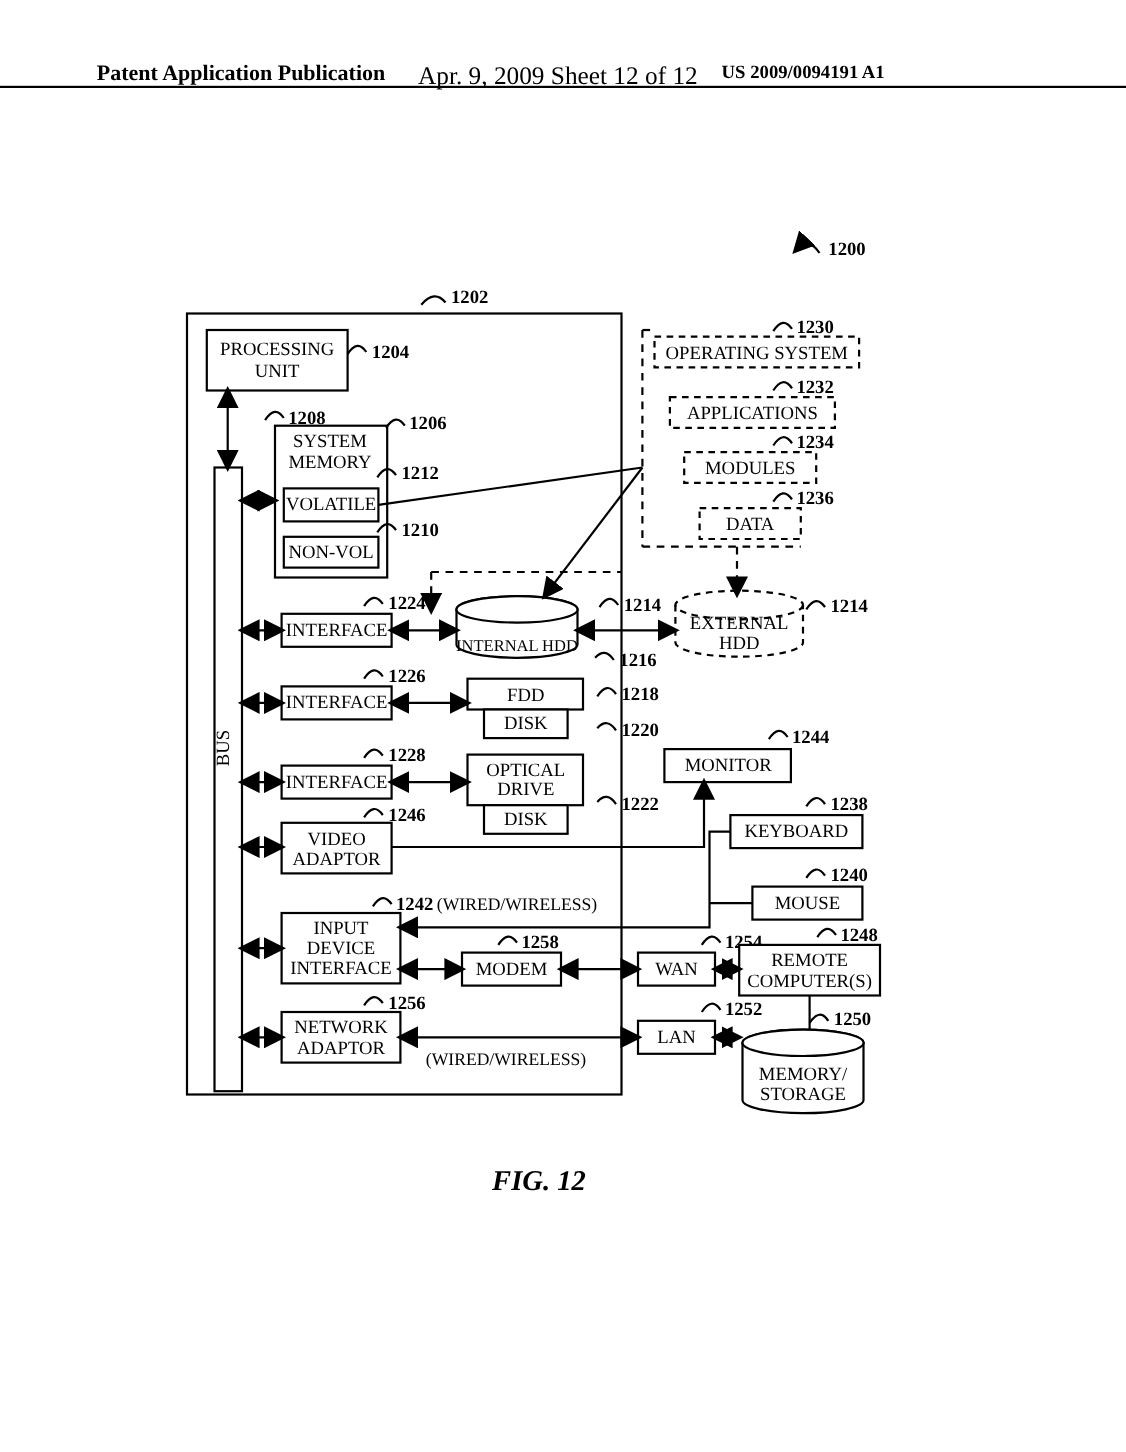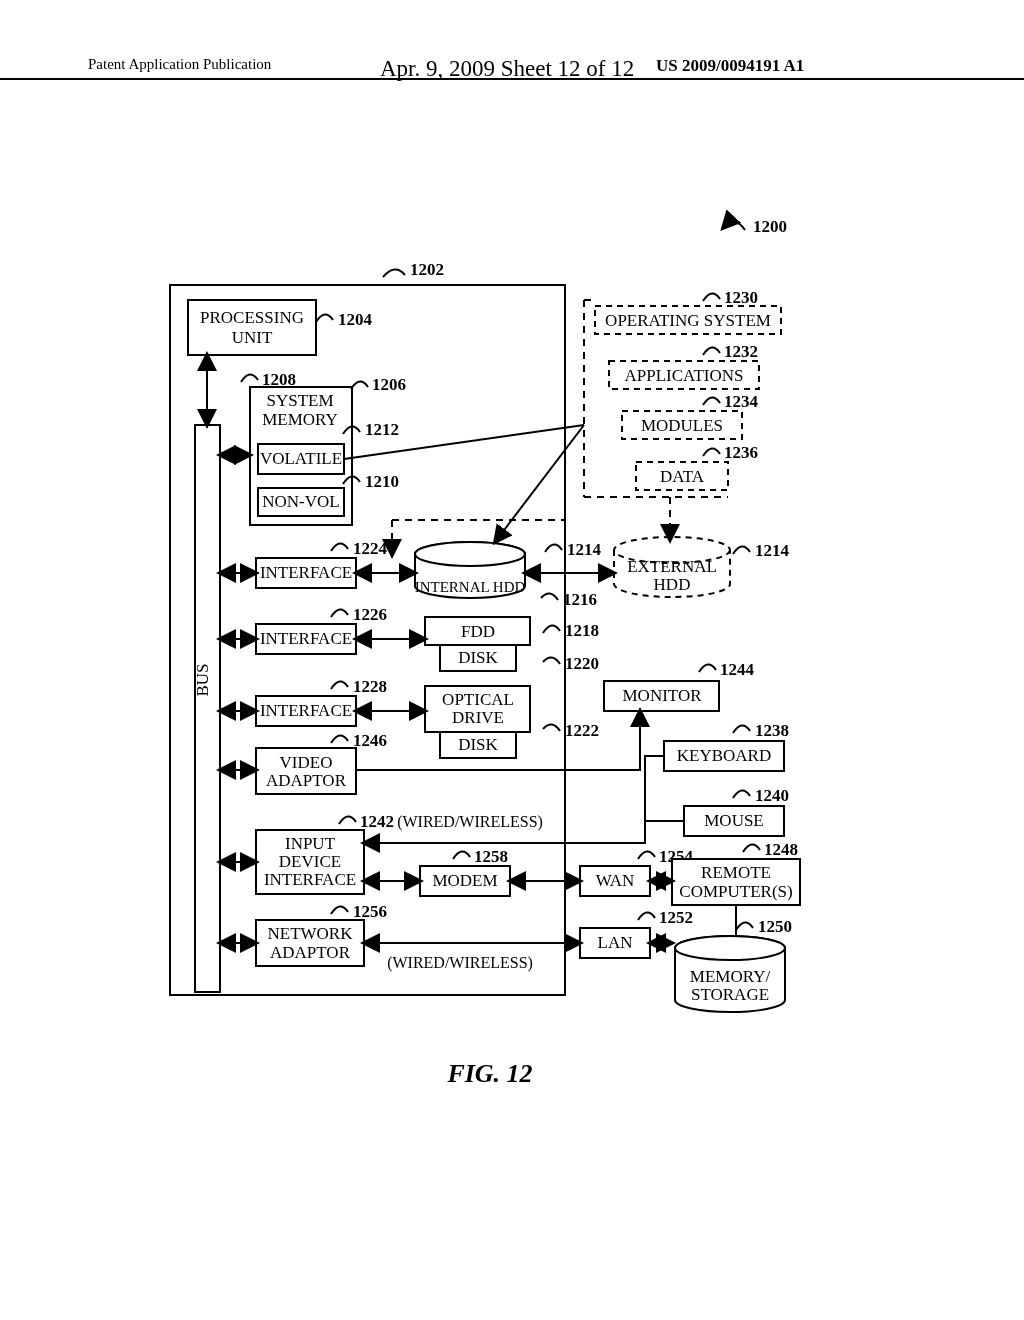--- a/index.html
+++ b/index.html
@@ -10,21 +10,21 @@
     width: 1024px;
     height: 1320px;
     position: relative;
     color: #000;
   }
   .header {
     position: absolute;
     top: 78px; left: 0; width: 1024px;
     border-bottom: 2px solid #000;
   }
-  .hdr-left { position: absolute; left: 88px; top: -22px; font-weight: normal; font-size: 15px; }
+  .hdr-left { position: absolute; left: 88px; top: -22px; font-weight: bold; font-size: 20px; }
   .hdr-mid  { position: absolute; left: 380px; top: -22px; font-size: 23px; }
   .hdr-right{ position: absolute; left: 620px; top: -22px; font-weight: bold; font-size: 17px; margin-left: 36px; }
 
   .page { position: absolute; top: 0; left: 0; width: 1024px; height: 1320px; }
 
   svg { position: absolute; top: 0; left: 0; }
 
   .box { stroke: #000; stroke-width: 2; fill: #fff; }
   .dbox { stroke: #000; stroke-width: 2; fill: none; stroke-dasharray: 6 5; }
   .lbl { font-family: "Times New Roman", Times, serif; font-size: 17px; text-anchor: middle; }

